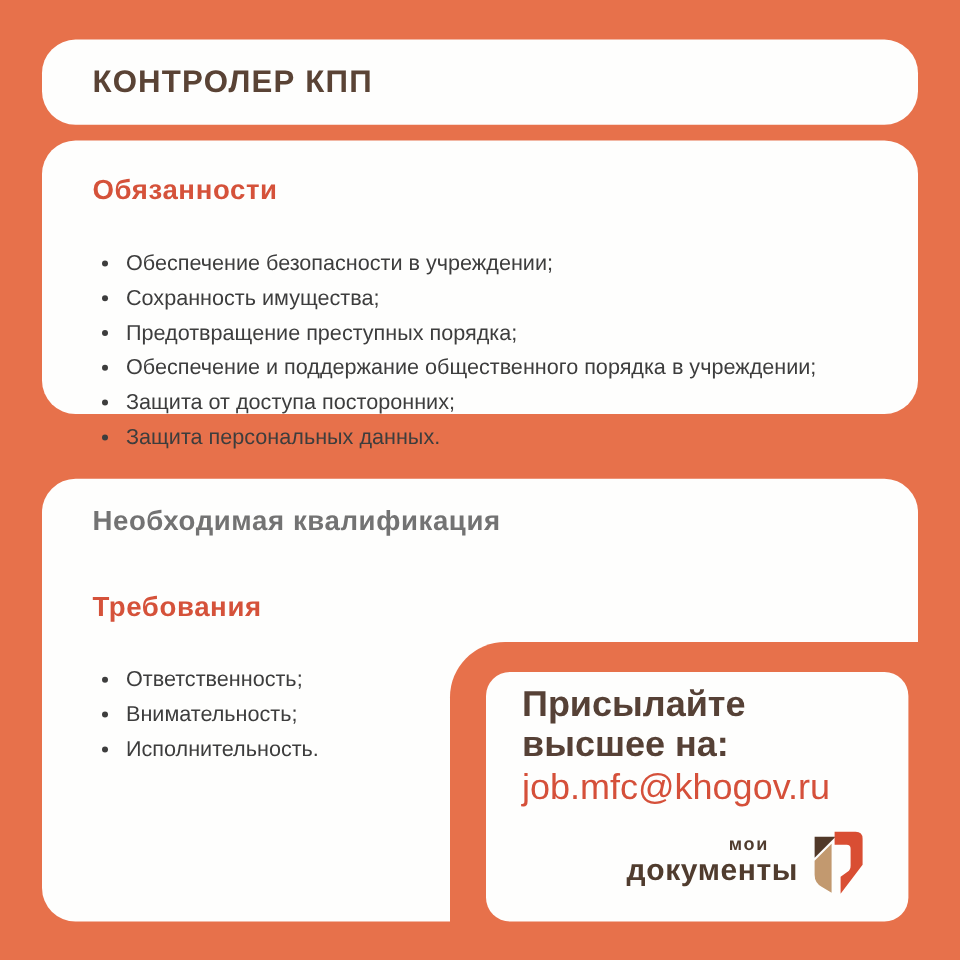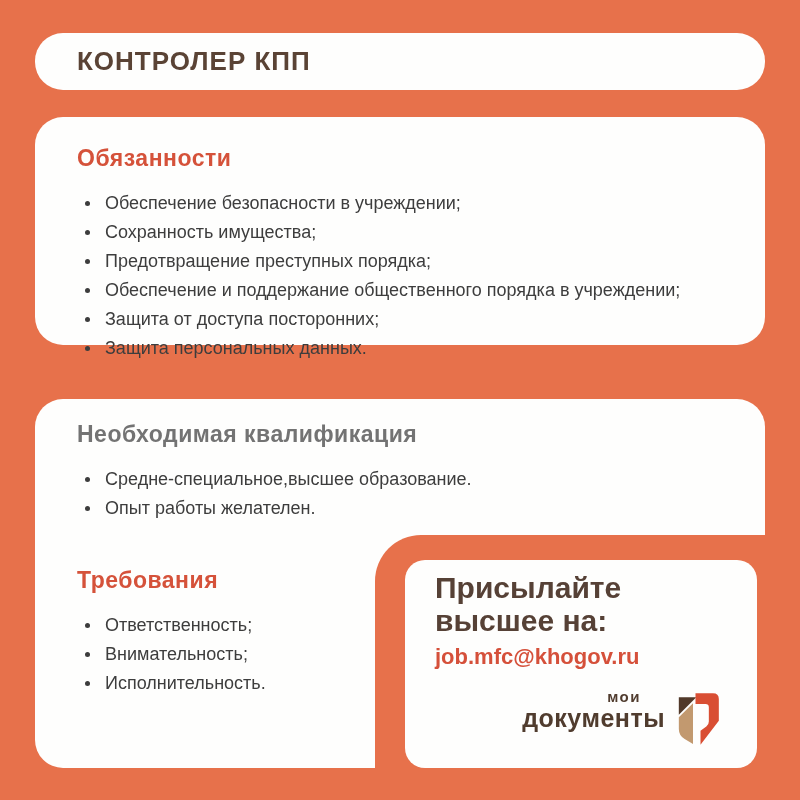--- a/index.html
+++ b/index.html
@@ -12,42 +12,42 @@
   }
   .canvas { position: absolute; inset: 0; }
 
   .card {
     position: absolute;
     left: 35px;
     width: 730px;
     background: #FEFEFD;
     border-radius: 28px;
   }
-  .card-title   { top: 33px;  height: 57px;  display: flex; align-items: center; padding-left: 42px; }
+  .card-title   { top: 33px;  height: 71px;  display: flex; align-items: center; padding-left: 42px; }
   .card-duties  { top: 117px; height: 228px; padding: 28px 42px 0 42px; }
   .card-qual    { top: 399px; height: 369px; padding: 22px 42px 0 42px; }
 
   .page-title {
     font-size: 26px;
     font-weight: bold;
     letter-spacing: 1px;
     color: #5A4335;
   }
 
   h2.section-accent, h2.section-dark {
     font-size: 23px;
     font-weight: bold;
     letter-spacing: 0.5px;
   }
   .section-accent { color: #D5523A; }
   .section-dark   { color: #737373; }
 
   ul.bullets {
     list-style: none;
-    margin-top: 17px;
+    margin-top: 33px;
   }
   ul.bullets li {
     position: relative;
     padding-left: 28px;
     font-size: 18px;
     line-height: 29px;
     color: #3D3D3D;
   }
   ul.bullets li::before {
     content: "";
@@ -84,33 +84,33 @@
   }
   .contact-line {
     font-size: 30px;
     line-height: 33px;
     font-weight: bold;
     color: #564136;
   }
   .contact-email {
     display: inline-block;
     margin-top: 3px;
-    font-size: 22px;
+    font-size: 30px;
     line-height: 33px;
-    font-weight: bold;
+    font-weight: normal;
     color: #D5503A;
     text-decoration: none;
   }
 
   .logo {
     position: absolute;
     right: 34px;
     bottom: 18px;
     display: flex;
-    align-items: flex-start;
+    align-items: center;
     gap: 8px;
   }
   .logo-text { text-align: right; color: #503C2E; padding-bottom: 4px; }
   .logo-word1 {
     font-size: 15px;
     font-weight: bold;
     letter-spacing: 1.5px;
     margin-right: 24px;
     margin-bottom: -1px;
   }
@@ -137,24 +137,20 @@
       <li>Сохранность имущества;</li>
       <li>Предотвращение преступных порядка;</li>
       <li>Обеспечение и поддержание общественного порядка в учреждении;</li>
       <li>Защита от доступа посторонних;</li>
       <li>Защита персональных данных.</li>
     </ul>
   </div>
 
   <div class="card card-qual">
     <h2 class="section-dark">Необходимая квалификация</h2>
-    <ul class="bullets">
-      <li>Средне-специальное,высшее образование.</li>
-      <li>Опыт работы желателен.</li>
-    </ul>
 
     <h2 class="section-accent req-heading">Требования</h2>
     <ul class="bullets req-list">
       <li>Ответственность;</li>
       <li>Внимательность;</li>
       <li>Исполнительность.</li>
     </ul>
 
     <div class="contact-overlay">
       <div class="contact-box">

